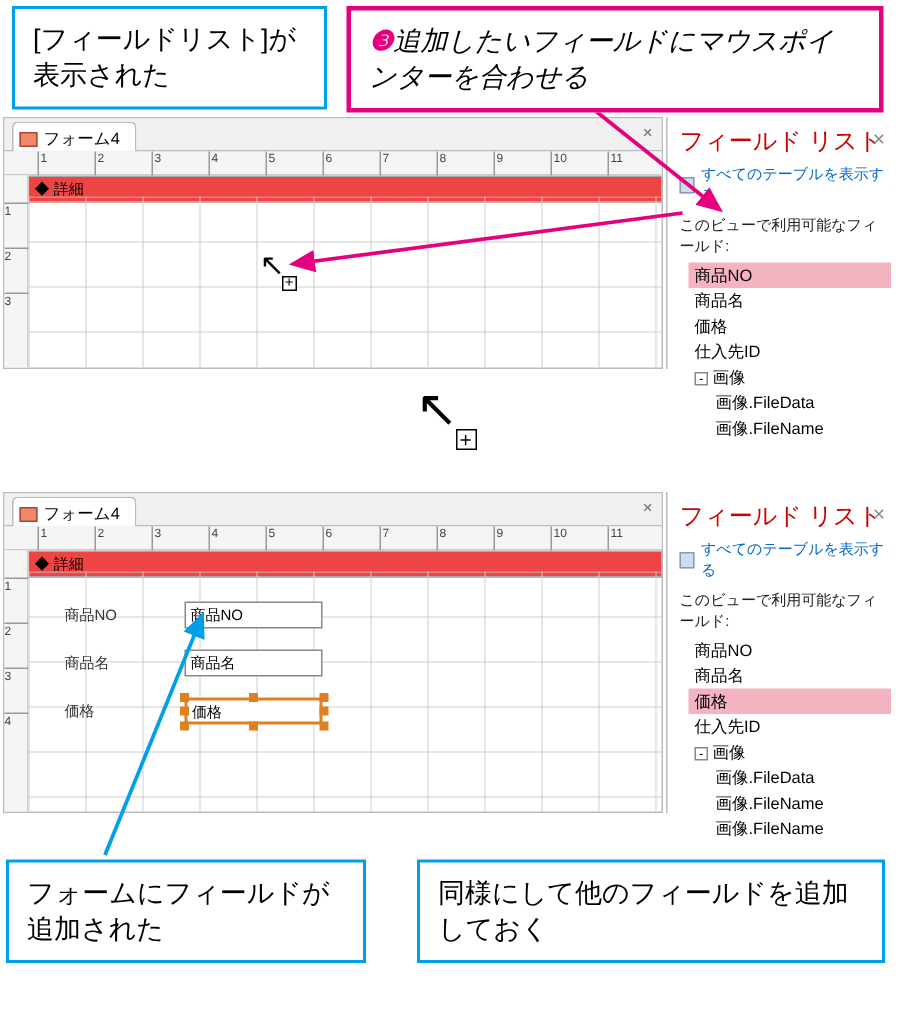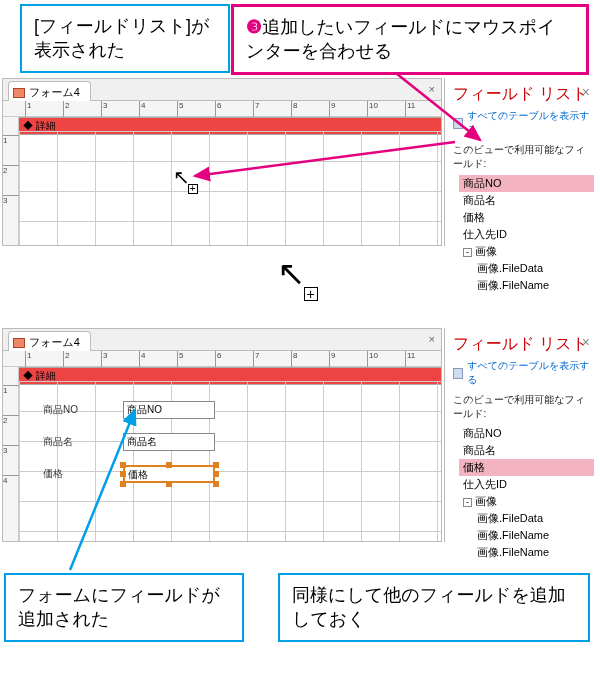--- a/index.html
+++ b/index.html
@@ -46,23 +46,23 @@
   .cursor-ic { position: absolute; font-size: 20px; z-index: 15; line-height: 1; }
   .cursor-plus { font-size: 10px; border: 1px solid #000; width: 10px; height: 10px; display: inline-flex; align-items: center; justify-content: center; background: #fff; position: relative; top: 8px; left: -2px; }
   
   svg.arrow { position: absolute; z-index: 5; pointer-events: none; }
 </style>
 </head>
 <body>
 
 <div class="wrap">
 
-  <div class="callout" style="left:20px; top:4px; width:210px;">[フィールドリスト]が表示された</div>
-
-  <div class="callout pink" style="left:231px; top:4px; width:358px;">
+  <div class="callout" style="left:8px; top:4px; width:210px;">[フィールドリスト]が表示された</div>
+
+  <div class="callout pink" style="left:231px; top:4px; width:358px;font-style:italic;">
     <span class="num">❸</span><span>追加したいフィールドにマウスポインターを合わせる</span>
   </div>
 
   <div class="pane" style="left:2px; top:78px; width:440px; height:168px; border:1px solid #bbb;">
     <div class="tab-bar">
       <div class="tab">
         <span class="tab-icon"></span>
         <span>フォーム4</span>
       </div>
       <span class="close-x">×</span>

